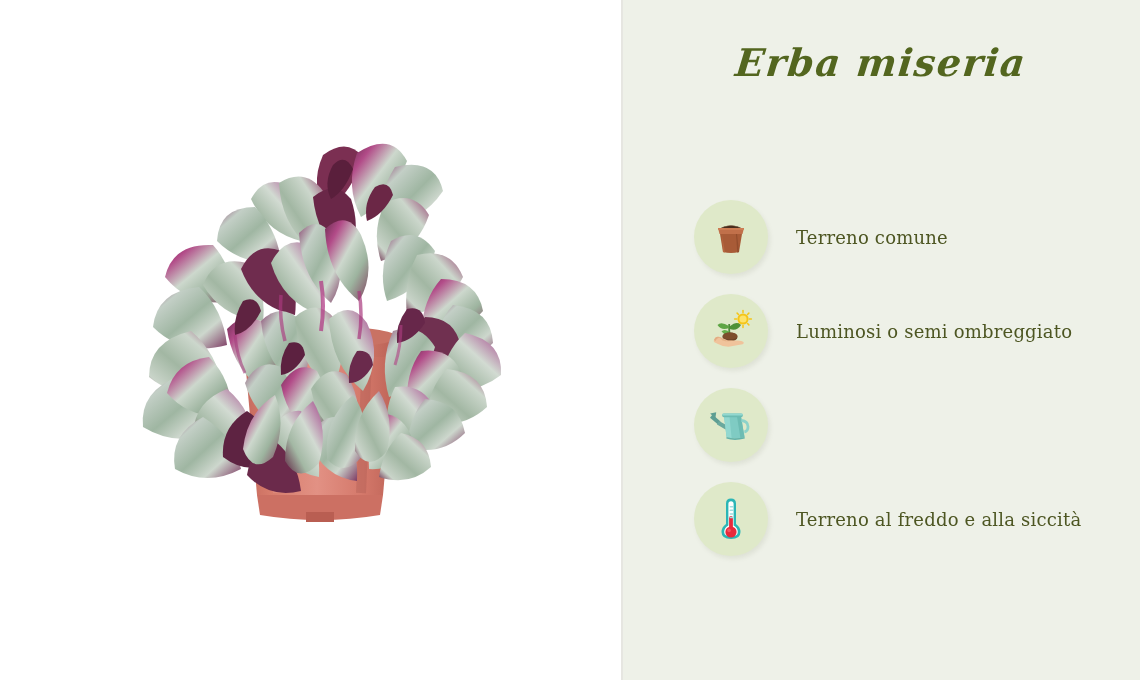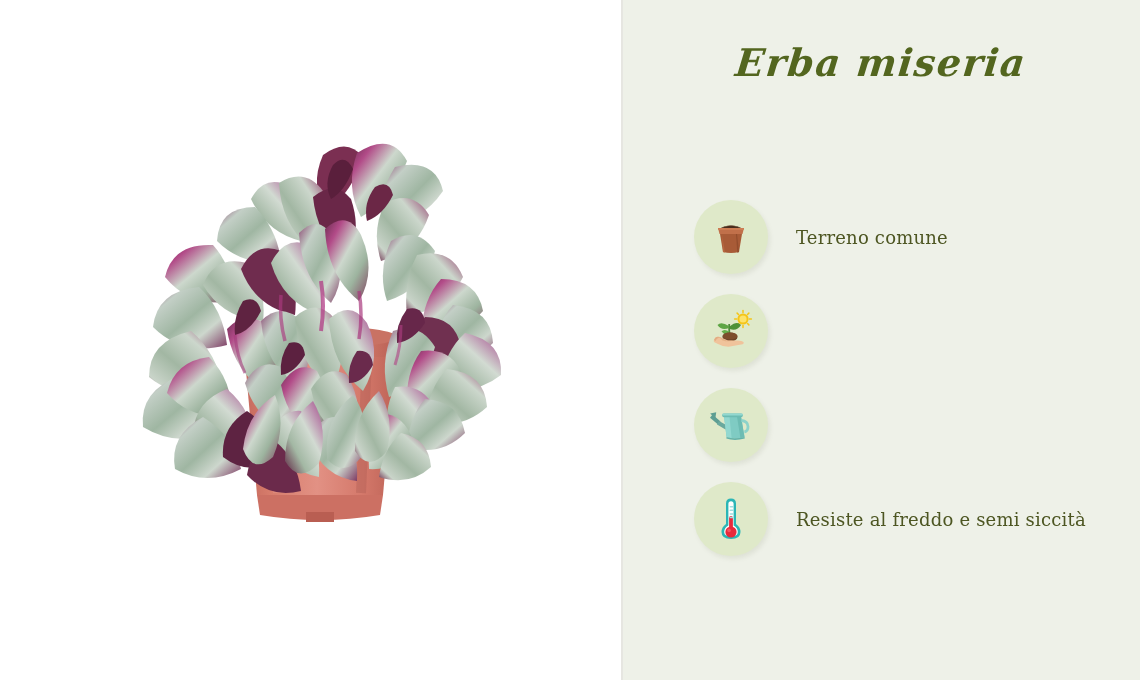--- a/index.html
+++ b/index.html
@@ -305,20 +305,21 @@
             <path d="M21 18 Q13 13 9.5 17 Q13.5 23 21 20Z" fill="#5ea544"></path>
             <path d="M21.6 18.5 Q29 12.5 33 17 Q29 23.6 21.6 21Z" fill="#4d9138"></path>
             <path d="M21.3 23.5 Q16 20.5 13.5 23.5 Q16.6 27.6 21.3 25.6Z" fill="#66b04c"></path>
             <ellipse cx="22" cy="29" rx="7.5" ry="4.6" fill="#6b4226"></ellipse>
             <ellipse cx="22" cy="28" rx="7.5" ry="3.6" fill="#7d4e2c"></ellipse>
             <path d="M6 32 Q7.5 27.5 12 29 L20 32.5 L30 32.5 Q34 32.5 35.5 34 Q36.5 35.4 34.6 36.2 L22 38.6 Q15 39 10 36 L6.4 34.2 Q5.2 33.4 6 32Z" fill="#f0c39b"></path>
             <path d="M11.5 29.3 L19 32.6 L26.5 32.6 Q20 34.2 14.5 32.4Z" fill="#e0ab80" opacity="0.75"></path>
             <path d="M6 32 Q7.5 27.5 12 29 L13.4 29.6 Q8.8 29.2 7.6 33.1Z" fill="#e2ad83"></path>
           </svg>
         </div>
+        <div class="feature-label">Luminosi o semi ombreggiato</div>
       </div>
 
       <div class="feature-row">
         <div class="icon-badge">
           <svg width="48" height="42" viewBox="0 0 48 42">
             <path d="M5.5 10.5 L13.5 17.5 L11 20.5 L3 13.8 Z" fill="#5e9e93"></path>
             <path d="M3.2 9.6 L9.2 8.2 L8.4 14.4 Z" fill="#5e9e93"></path>
             <path d="M12 17 L21 22 L18.5 25.5 L10 20.5Z" fill="#6aa99e"></path>
             <path d="M17 12.5 L34 12.5 L37.5 33 Q27 35.6 19.6 33 Z" fill="#7fcbc3"></path>
             <path d="M17 12.5 L22.5 12.5 L24.6 33.9 Q21.5 33.8 19.6 33Z" fill="#93d8d0"></path>
@@ -340,18 +341,18 @@
             <rect x="13.1" y="20" width="3.8" height="15" rx="1.9" fill="#e8293b"></rect>
             <g fill="#9fdede">
               <rect x="13.6" y="10" width="4.2" height="1.5" rx="0.7"></rect>
               <rect x="13.6" y="13.6" width="4.2" height="1.5" rx="0.7"></rect>
               <rect x="13.6" y="17.2" width="4.2" height="1.5" rx="0.7"></rect>
               <rect x="13.6" y="20.8" width="4.2" height="1.5" rx="0.7"></rect>
             </g>
             <circle cx="13" cy="34.4" r="1.8" fill="#ff6474" opacity="0.7"></circle>
           </svg>
         </div>
-        <div class="feature-label">Resiste al freddo e semi siccità</div>
+        <div class="feature-label">Terreno al freddo e alla siccità</div>
       </div>
 
     </div>
   </div>
 </div>
 
 </body></html>

